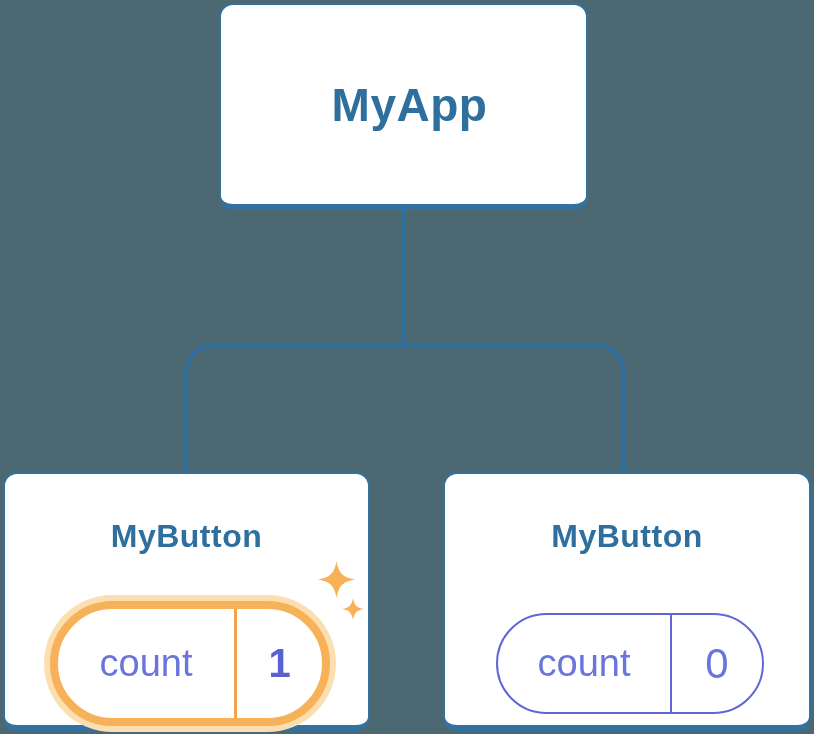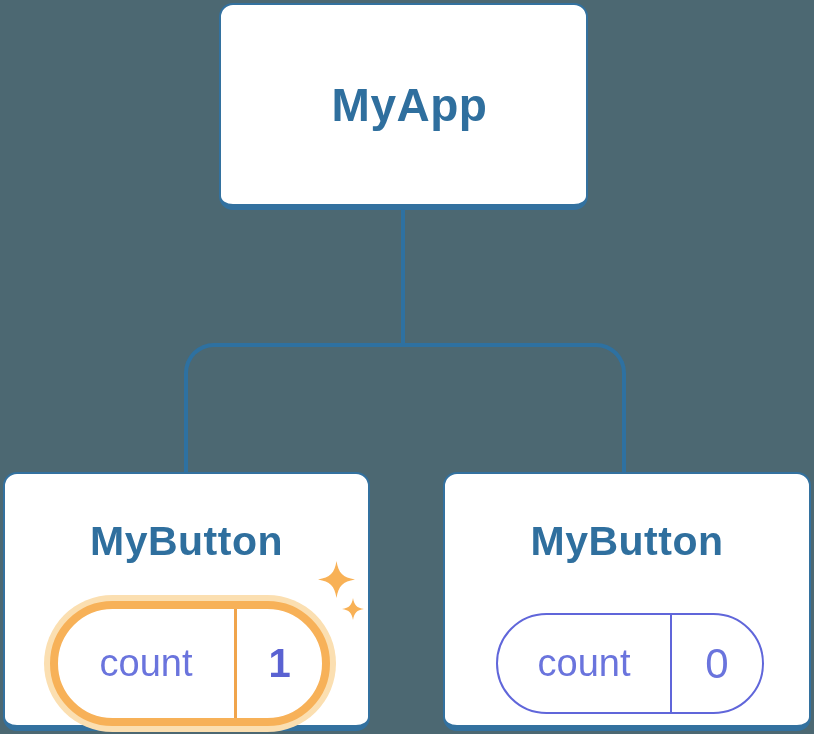--- a/index.html
+++ b/index.html
@@ -24,21 +24,21 @@
     display:flex; align-items:center; justify-content:center;padding-left:12px;
   }
   .root-label {
     font-size:46px; font-weight:700; color:var(--node-title); letter-spacing:0.5px;
   }
   .node-child { top:472px; height:259px; }
   .node-left  { left:3px;   width:367px; }
   .node-right { left:443px; width:368px; }
   .node-title {
     position:absolute; top:44px; left:0; right:0;
-    text-align:center; font-size:41px; font-weight:700;
+    text-align:center; font-size:32px; font-weight:700;
     color:var(--node-title); letter-spacing:0.5px;
   }
   
   .stem {
     position:absolute; left:401px; top:209px; width:4px; height:137px;
     background:var(--connector);
   }
   .bracket {
     position:absolute; left:184px; top:343px; width:442px; height:129px;
     border:4px solid var(--connector); border-bottom:none;

